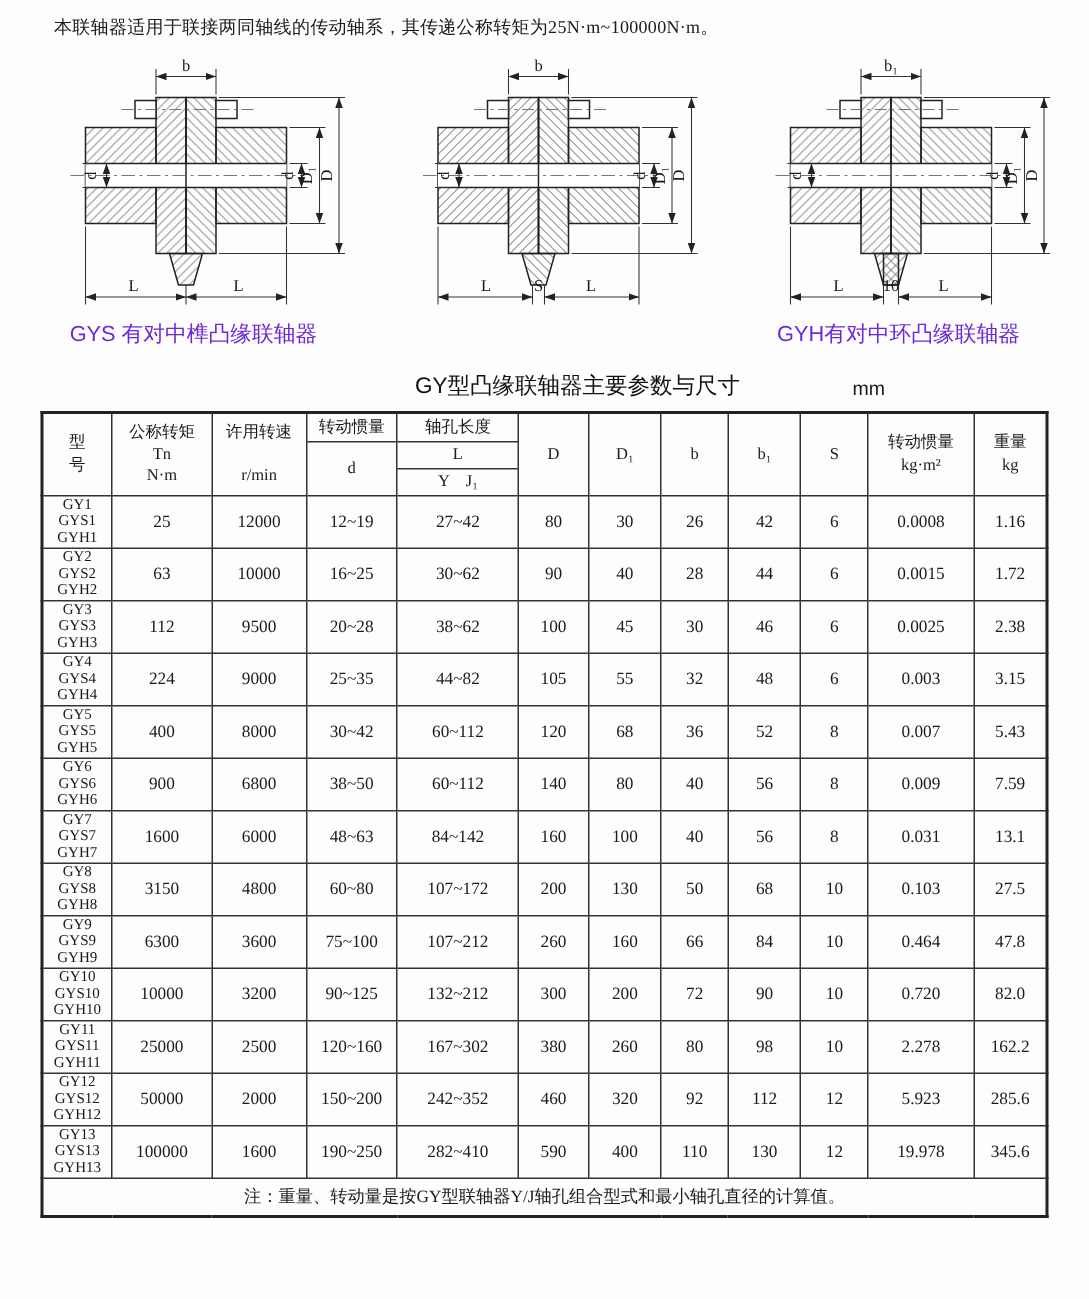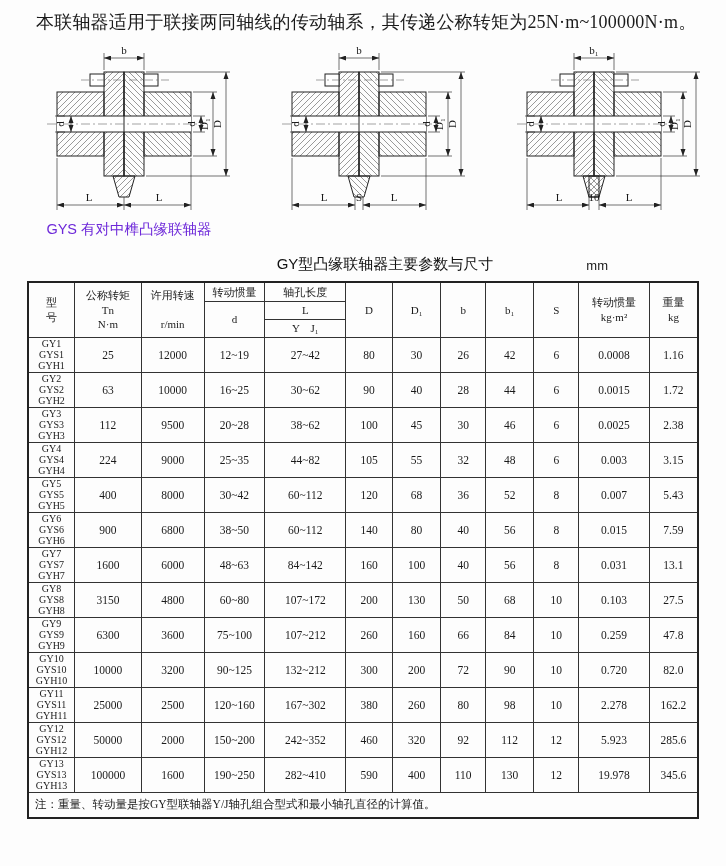--- a/index.html
+++ b/index.html
@@ -3,55 +3,55 @@
 <meta charset="utf-8">
 <style>
   * { box-sizing: border-box; }
   html,body { margin:0; padding:0; }
   body {
     width:726px; height:866px; background:#fdfdfd; color:#1a1a1a;
     font-family:"Liberation Serif","DejaVu Serif",serif;
     overflow:hidden;
   }
   .intro {
-    margin:10px 26px 0 36px; font-size:18px; letter-spacing:0.2px;
+    margin:10px 26px 0 36px; font-size:12px; letter-spacing:0.2px;
   }
   .diagrams {
     display:flex; justify-content:space-between;
     padding:6px 10px 0 12px;
   }
   .diagram { text-align:center; width:234px; }
   .diagram svg { display:block; margin:0 auto; }
   .caption {
     font-family:"Liberation Sans","DejaVu Sans",sans-serif;
     font-size:14.5px; margin-top:2px; color:#6d28d9; white-space:nowrap;
   }
   .title-row { position:relative; text-align:center; margin:16px 0 4px 0; height:22px;padding-left:44px; }
   .table-title {
     font-family:"Liberation Sans","DejaVu Sans",sans-serif;
     font-size:15px; color:#111;
   }
   .unit {
-    position:absolute; right:118px; top:3px; font-size:13px;
+    position:absolute; right:136px; top:3px; font-size:13px;
     font-family:"Liberation Sans","DejaVu Sans",sans-serif;
   }
   table {
     border-collapse:collapse; margin:2px auto 0 auto; width:672px;
     table-layout:fixed; border:2px solid #222;
   }
   th, td {
     border:1px solid #333; text-align:center; vertical-align:middle;
     padding:0 1px; font-weight:normal;
   }
   thead th { font-size:11px; white-space:pre-line; line-height:1.3; }
   tbody tr { height:35px; }
   tbody td { font-size:11.5px; }
   td.model { white-space:pre-line; font-size:10px; line-height:1.1; }
   .note-cell {
-    text-align:left; padding:4px 6px; font-size:11.5px; height:26px;
+    text-align:center; padding:4px 6px; font-size:11.5px; height:26px;
     font-family:"Liberation Serif","DejaVu Serif",serif;
   }
   .dim-text { font-size:11px; font-family:"Liberation Serif","DejaVu Serif",serif; fill:#1a1a1a; }
 </style>
 </head>
 <body>
 
 <div class="page">
 
   <p class="intro">本联轴器适用于联接两同轴线的传动轴系，其传递公称转矩为25N·m~100000N·m。</p>
@@ -245,20 +245,21 @@
         </g>
         <text class="dim-text" x="105" y="14" text-anchor="middle">b₁</text>
         <text class="dim-text" x="45" y="84" text-anchor="middle" transform="rotate(-90 45 84)">d</text>
         <text class="dim-text" x="176" y="84" text-anchor="middle" transform="rotate(-90 176 84)">d</text>
         <text class="dim-text" x="189" y="84" text-anchor="middle" transform="rotate(-90 189 84)">D₁</text>
         <text class="dim-text" x="202" y="84" text-anchor="middle" transform="rotate(-90 202 84)">D</text>
         <text class="dim-text" x="70" y="161" text-anchor="middle" font-size="13">L</text>
         <text class="dim-text" x="105" y="161" text-anchor="middle" font-size="12">10</text>
         <text class="dim-text" x="140" y="161" text-anchor="middle" font-size="13">L</text>
       </svg>
+      <div class="caption">GYH有对中环凸缘联轴器</div>
     </div>
   </div>
 
   <div class="title-row">
     <span class="table-title">GY型凸缘联轴器主要参数与尺寸</span>
     <span class="unit">mm</span>
   </div>
 
   <table>
     <colgroup>
@@ -392,21 +393,21 @@
 GYH6</td>
           <td>900</td>
           <td>6800</td>
           <td>38~50</td>
           <td>60~112</td>
           <td>140</td>
           <td>80</td>
           <td>40</td>
           <td>56</td>
           <td>8</td>
-          <td>0.015</td>
+          <td>0.009</td>
           <td>7.59</td>
         </tr>
         <tr>
           <td class="model">GY7
 GYS7
 GYH7</td>
           <td>1600</td>
           <td>6000</td>
           <td>48~63</td>
           <td>84~142</td>
@@ -440,21 +441,21 @@
 GYH9</td>
           <td>6300</td>
           <td>3600</td>
           <td>75~100</td>
           <td>107~212</td>
           <td>260</td>
           <td>160</td>
           <td>66</td>
           <td>84</td>
           <td>10</td>
-          <td>0.259</td>
+          <td>0.464</td>
           <td>47.8</td>
         </tr>
         <tr>
           <td class="model">GY10
 GYS10
 GYH10</td>
           <td>10000</td>
           <td>3200</td>
           <td>90~125</td>
           <td>132~212</td>

